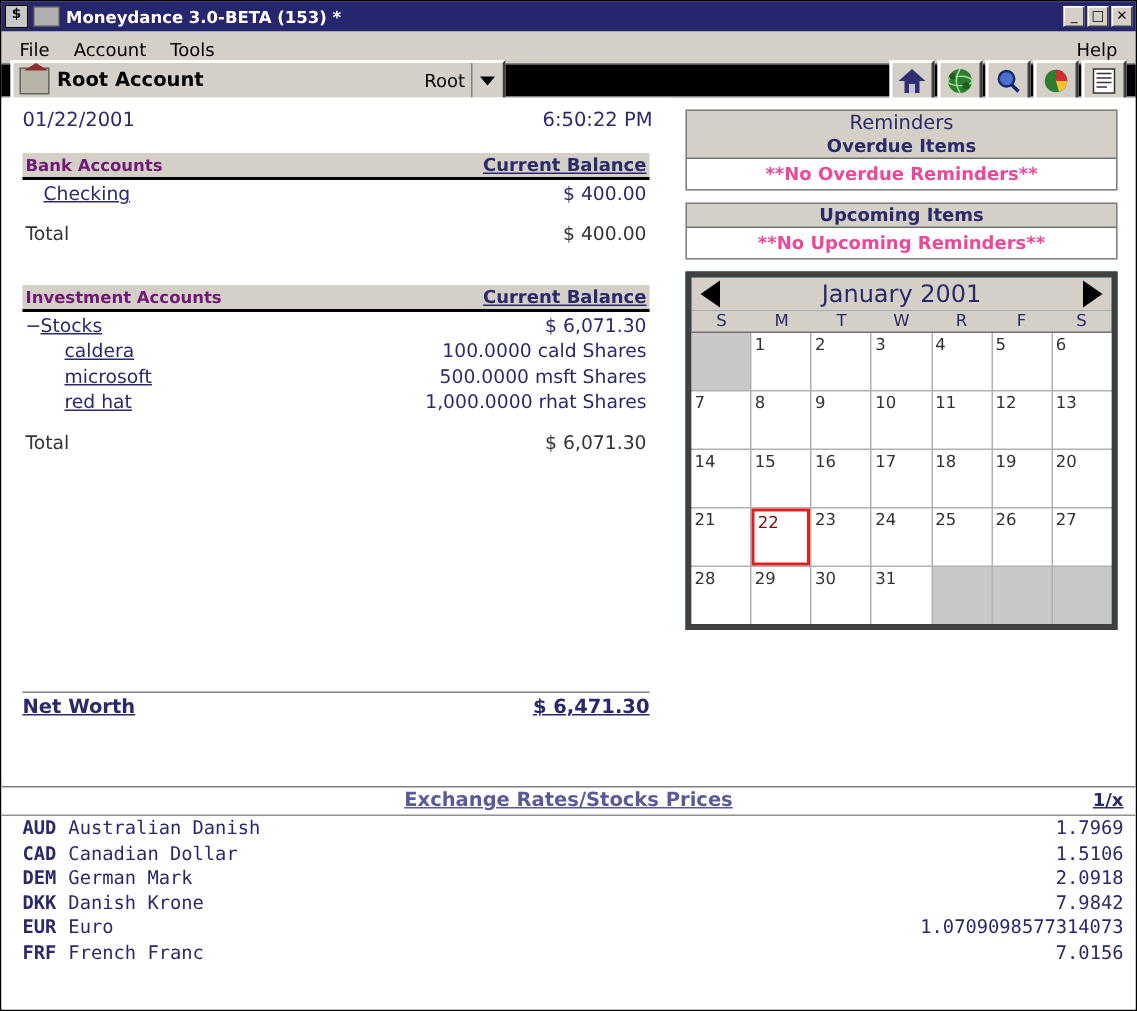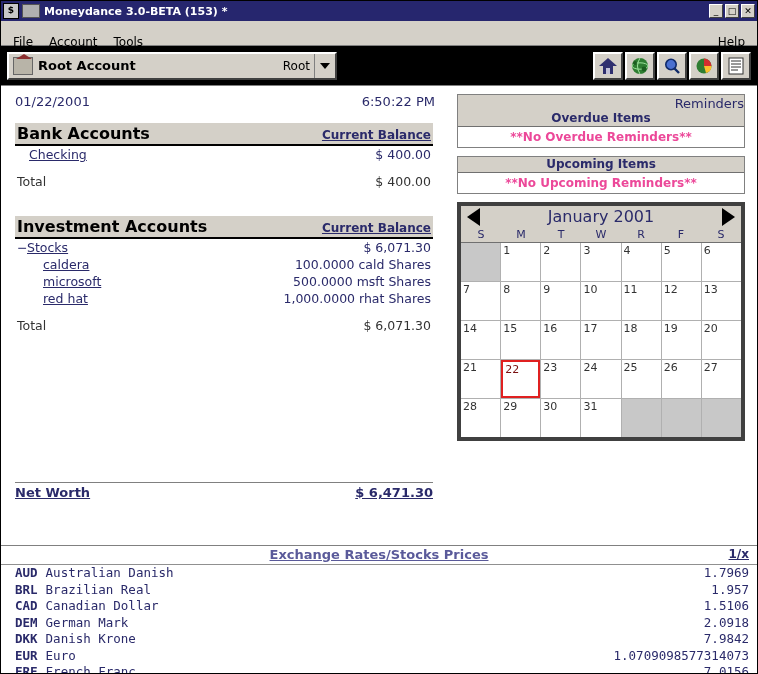--- a/index.html
+++ b/index.html
@@ -73,33 +73,33 @@
     text-align: center;
     color: #000;
     box-sizing: border-box;
   }
   
   .menubar {
     height: 22px;
     background: #d4d0c8;
     border-bottom: 1px solid #808080;
     display: flex;
-    align-items: flex-start;
-    padding: 12px 4px;
+    align-items: flex-end;
+    padding: 0 4px;
     box-sizing: border-box;
   }
   .menuitem {
     padding: 2px 8px;
     font-size: 12px;
     color: #000;
   }
   .menu-spacer { flex: 1; }
   
   .toolbar {
-    height: 40px;
+    height: 22px;
     background: #000;
     display: flex;
     align-items: center;
     box-sizing: border-box;
     border-bottom: 1px solid #808080;
     padding: 0;
   }
   .acct-selector {
     width: 330px;
     height: 28px;
@@ -191,23 +191,23 @@
   }
   .sec-header {
     display: flex;
     justify-content: space-between;
     align-items: baseline;
     background: #d4d0c8;
     border-bottom: 2px solid #000;
     padding: 1px 2px;
   }
   .sec-title {
-    font-size: 16px;
-    font-weight: bold;
-    color: #000000;
+    font-size: 11px;
+    font-weight: bold;
+    color: #701a75;
   }
   .sec-right {
     font-size: 12px;
     font-weight: bold;
     color: #2a2a6a;
     text-decoration: underline;
   }
   .row {
     display: flex;
     justify-content: space-between;
@@ -251,21 +251,21 @@
     left: 450px; top: 0;
     width: 300px;
     height: 455px;
   }
   .rem-box {
     margin: 8px 6px 0 6px;
     background: #d4d0c8;
     border: 1px solid #808080;
   }
   .rem-title {
-    text-align: right;
+    text-align: center;
     font-size: 13px;
     color: #2a2a6a;
     padding: 1px 0 0 0;
   }
   .rem-sub {
     text-align: center;
     font-size: 12px;
     font-weight: bold;
     color: #2a2a6a;
     border-bottom: 1px solid #707070;
@@ -586,27 +586,20 @@
       <div id="rates-list">
           <div class="rate-row">
             <div class="rate-left">
               <span class="rate-code">AUD</span>
               <span class="rate-name">Australian Danish</span>
             </div>
             <div>1.7969</div>
           </div>
           <div class="rate-row">
             <div class="rate-left">
-              <span class="rate-code">BRL</span>
-              <span class="rate-name">Brazilian Real</span>
-            </div>
-            <div>1.957</div>
-          </div>
-          <div class="rate-row">
-            <div class="rate-left">
               <span class="rate-code">CAD</span>
               <span class="rate-name">Canadian Dollar</span>
             </div>
             <div>1.5106</div>
           </div>
           <div class="rate-row">
             <div class="rate-left">
               <span class="rate-code">DEM</span>
               <span class="rate-name">German Mark</span>
             </div>

